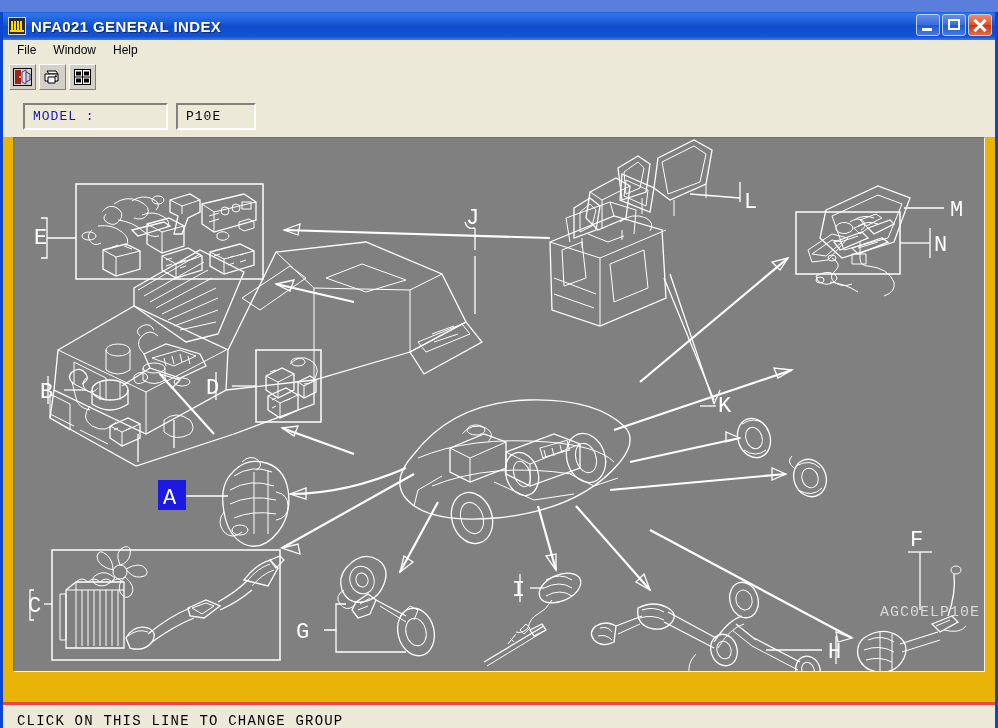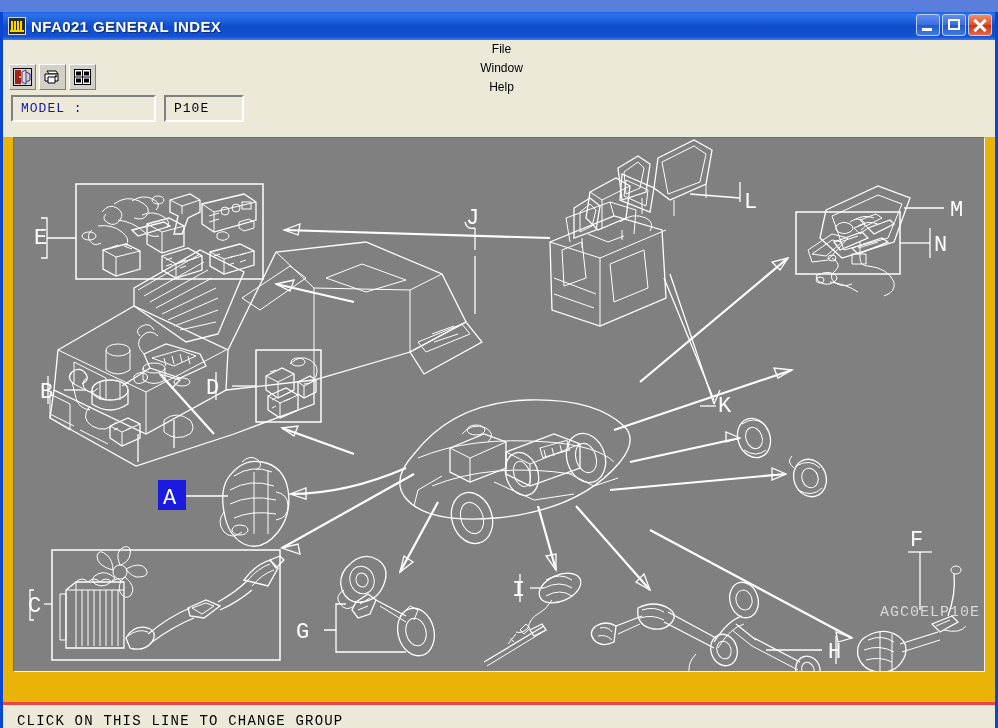--- a/index.html
+++ b/index.html
@@ -118,21 +118,20 @@
 
   
   .menubar {
     height: 20px;
     background: #ece9d8;
     display: flex;
     align-items: center;
     padding-left: 6px;
     font-size: 12px;
     color: #000;
-    flex-direction: column;
   }
   .menubar .mi {
     padding: 2px 9px 3px 8px;
     cursor: default;
     white-space: nowrap;
   }
 
   
   .toolbar {
     height: 34px;
@@ -152,21 +151,22 @@
     position: relative;
     cursor: pointer;
   }
   .tool svg { position: absolute; left: 3px; top: 3px; }
 
   
   .modelrow {
     height: 42px;
     background: #ece9d8;
     display: flex;
-    padding-left: 8px;
+    align-items: center;
+    padding-left: 20px;
     gap: 8px;
   }
   .field {
     height: 27px;
     background: #ece9d8;
     border: 2px solid;
     border-color: #808080 #ffffff #ffffff #808080;
     box-sizing: border-box;
     display: flex;
     align-items: center;

